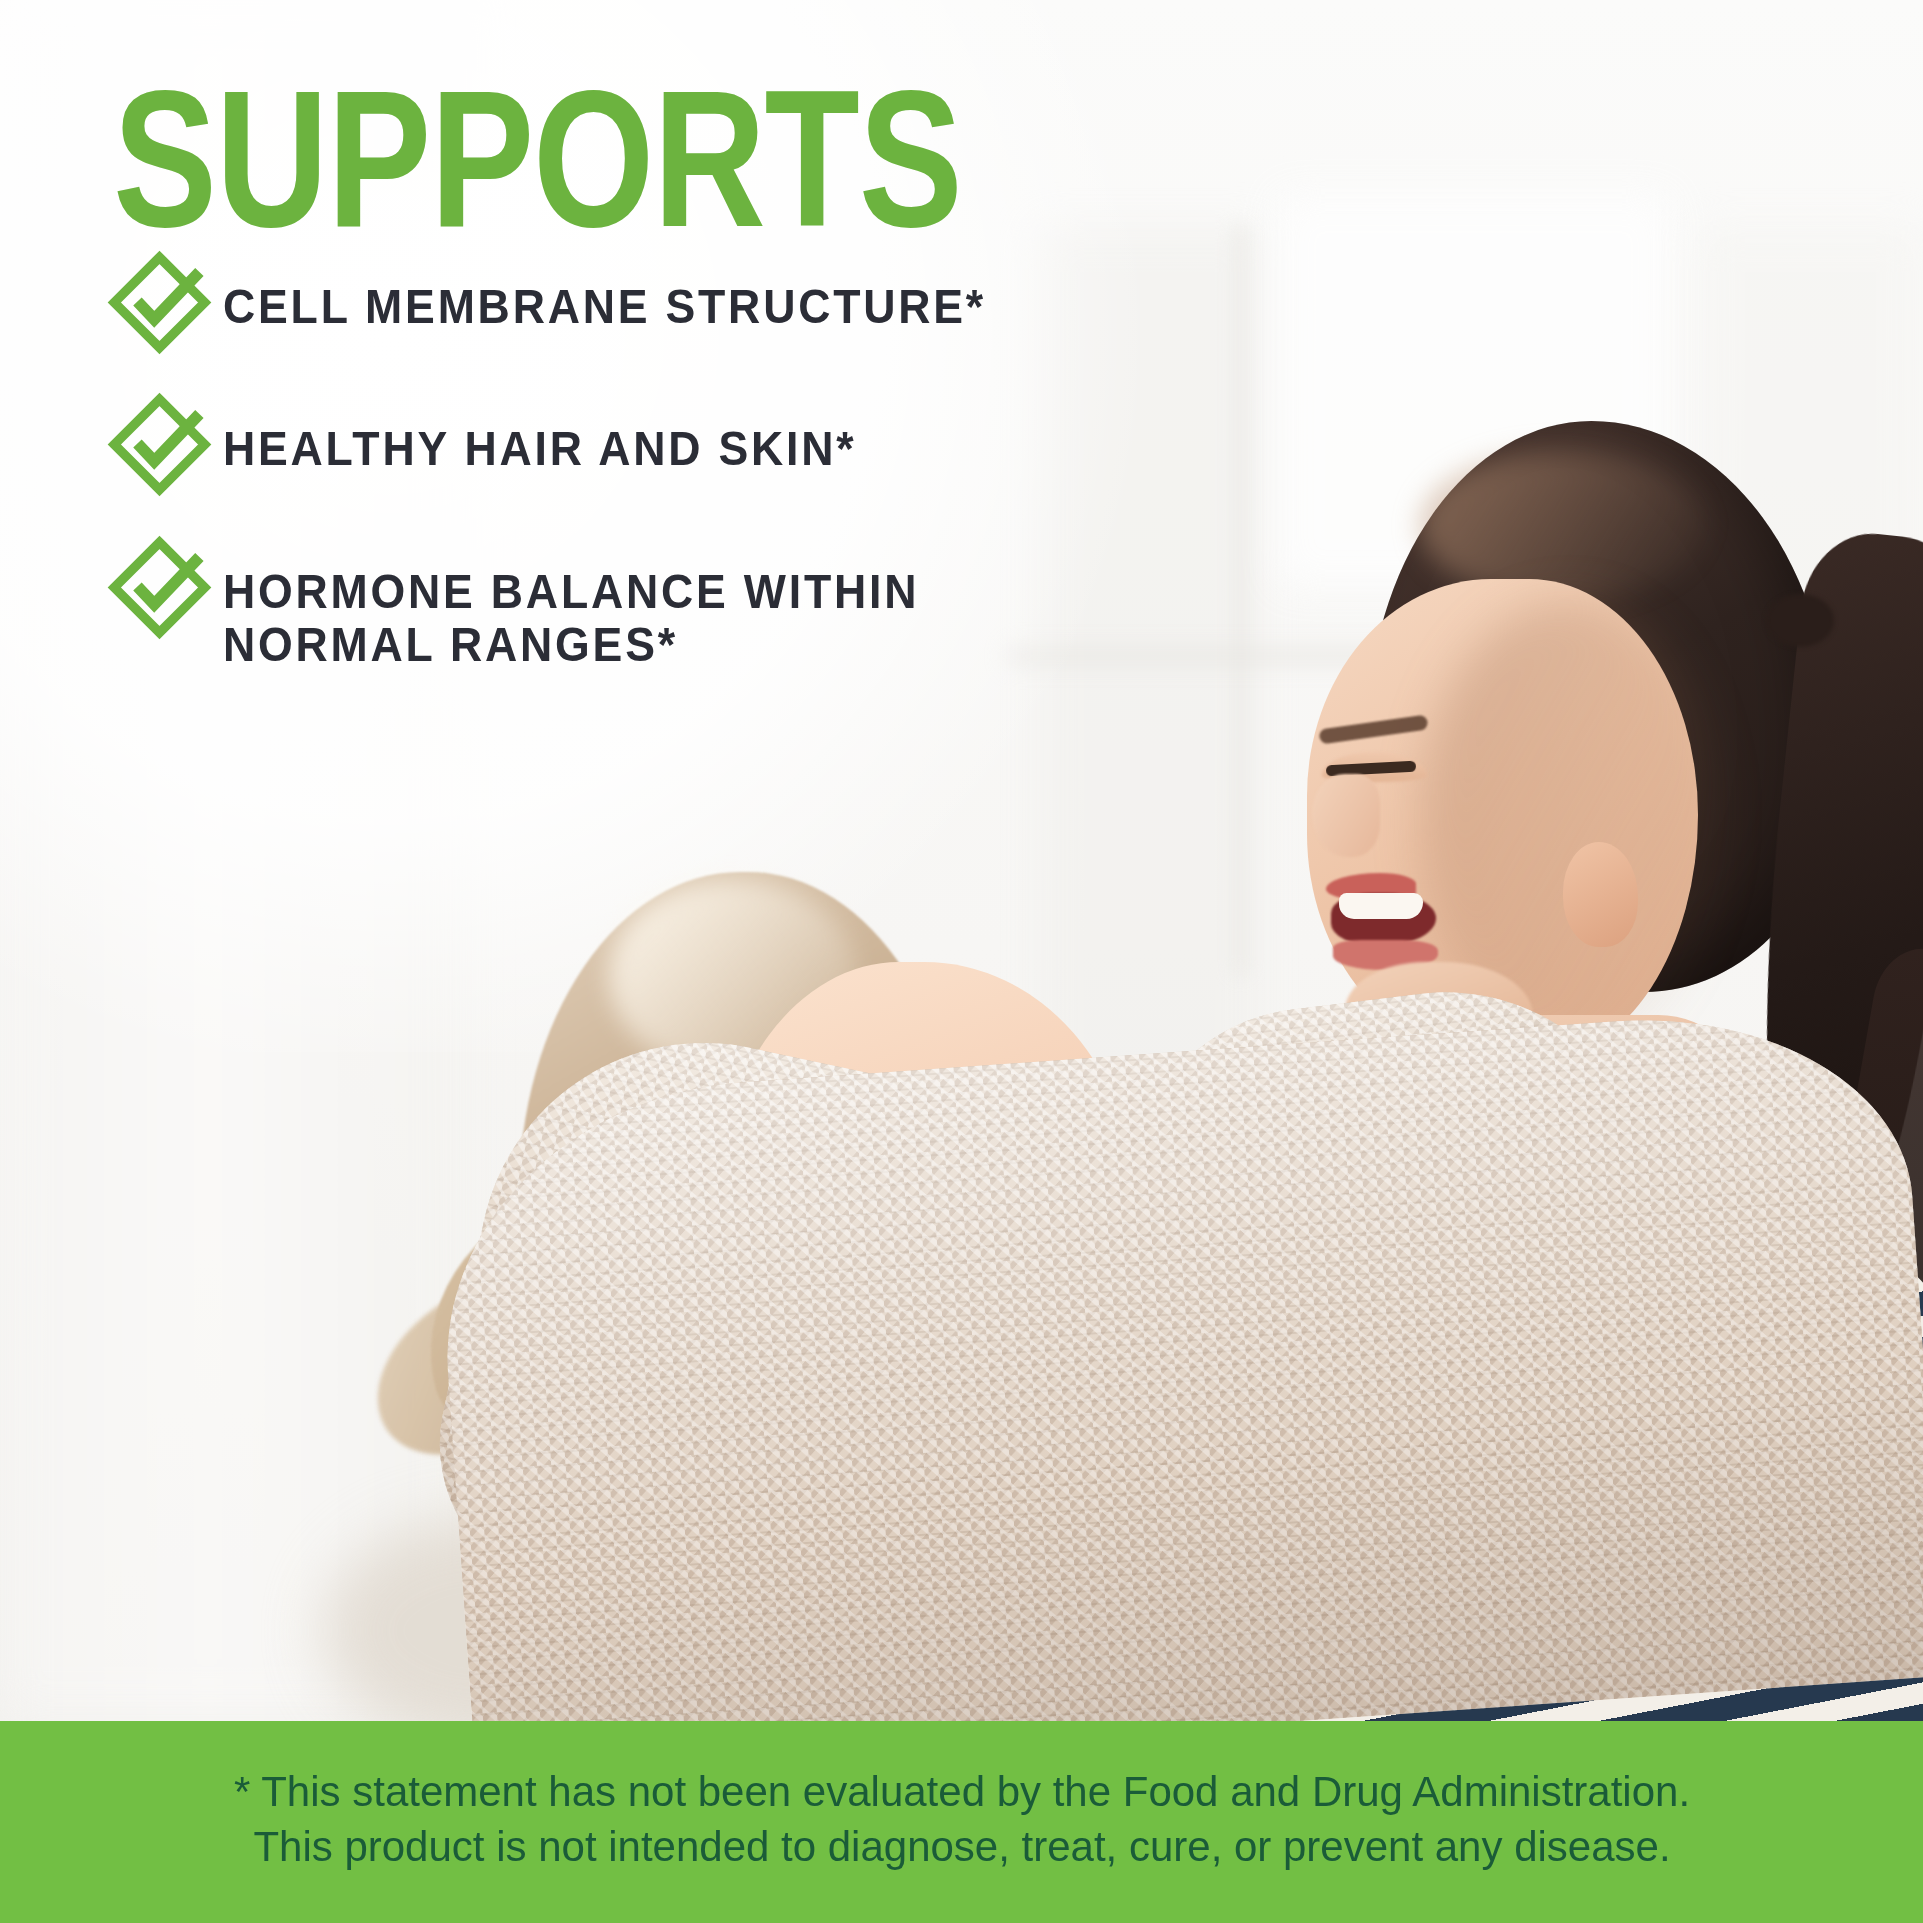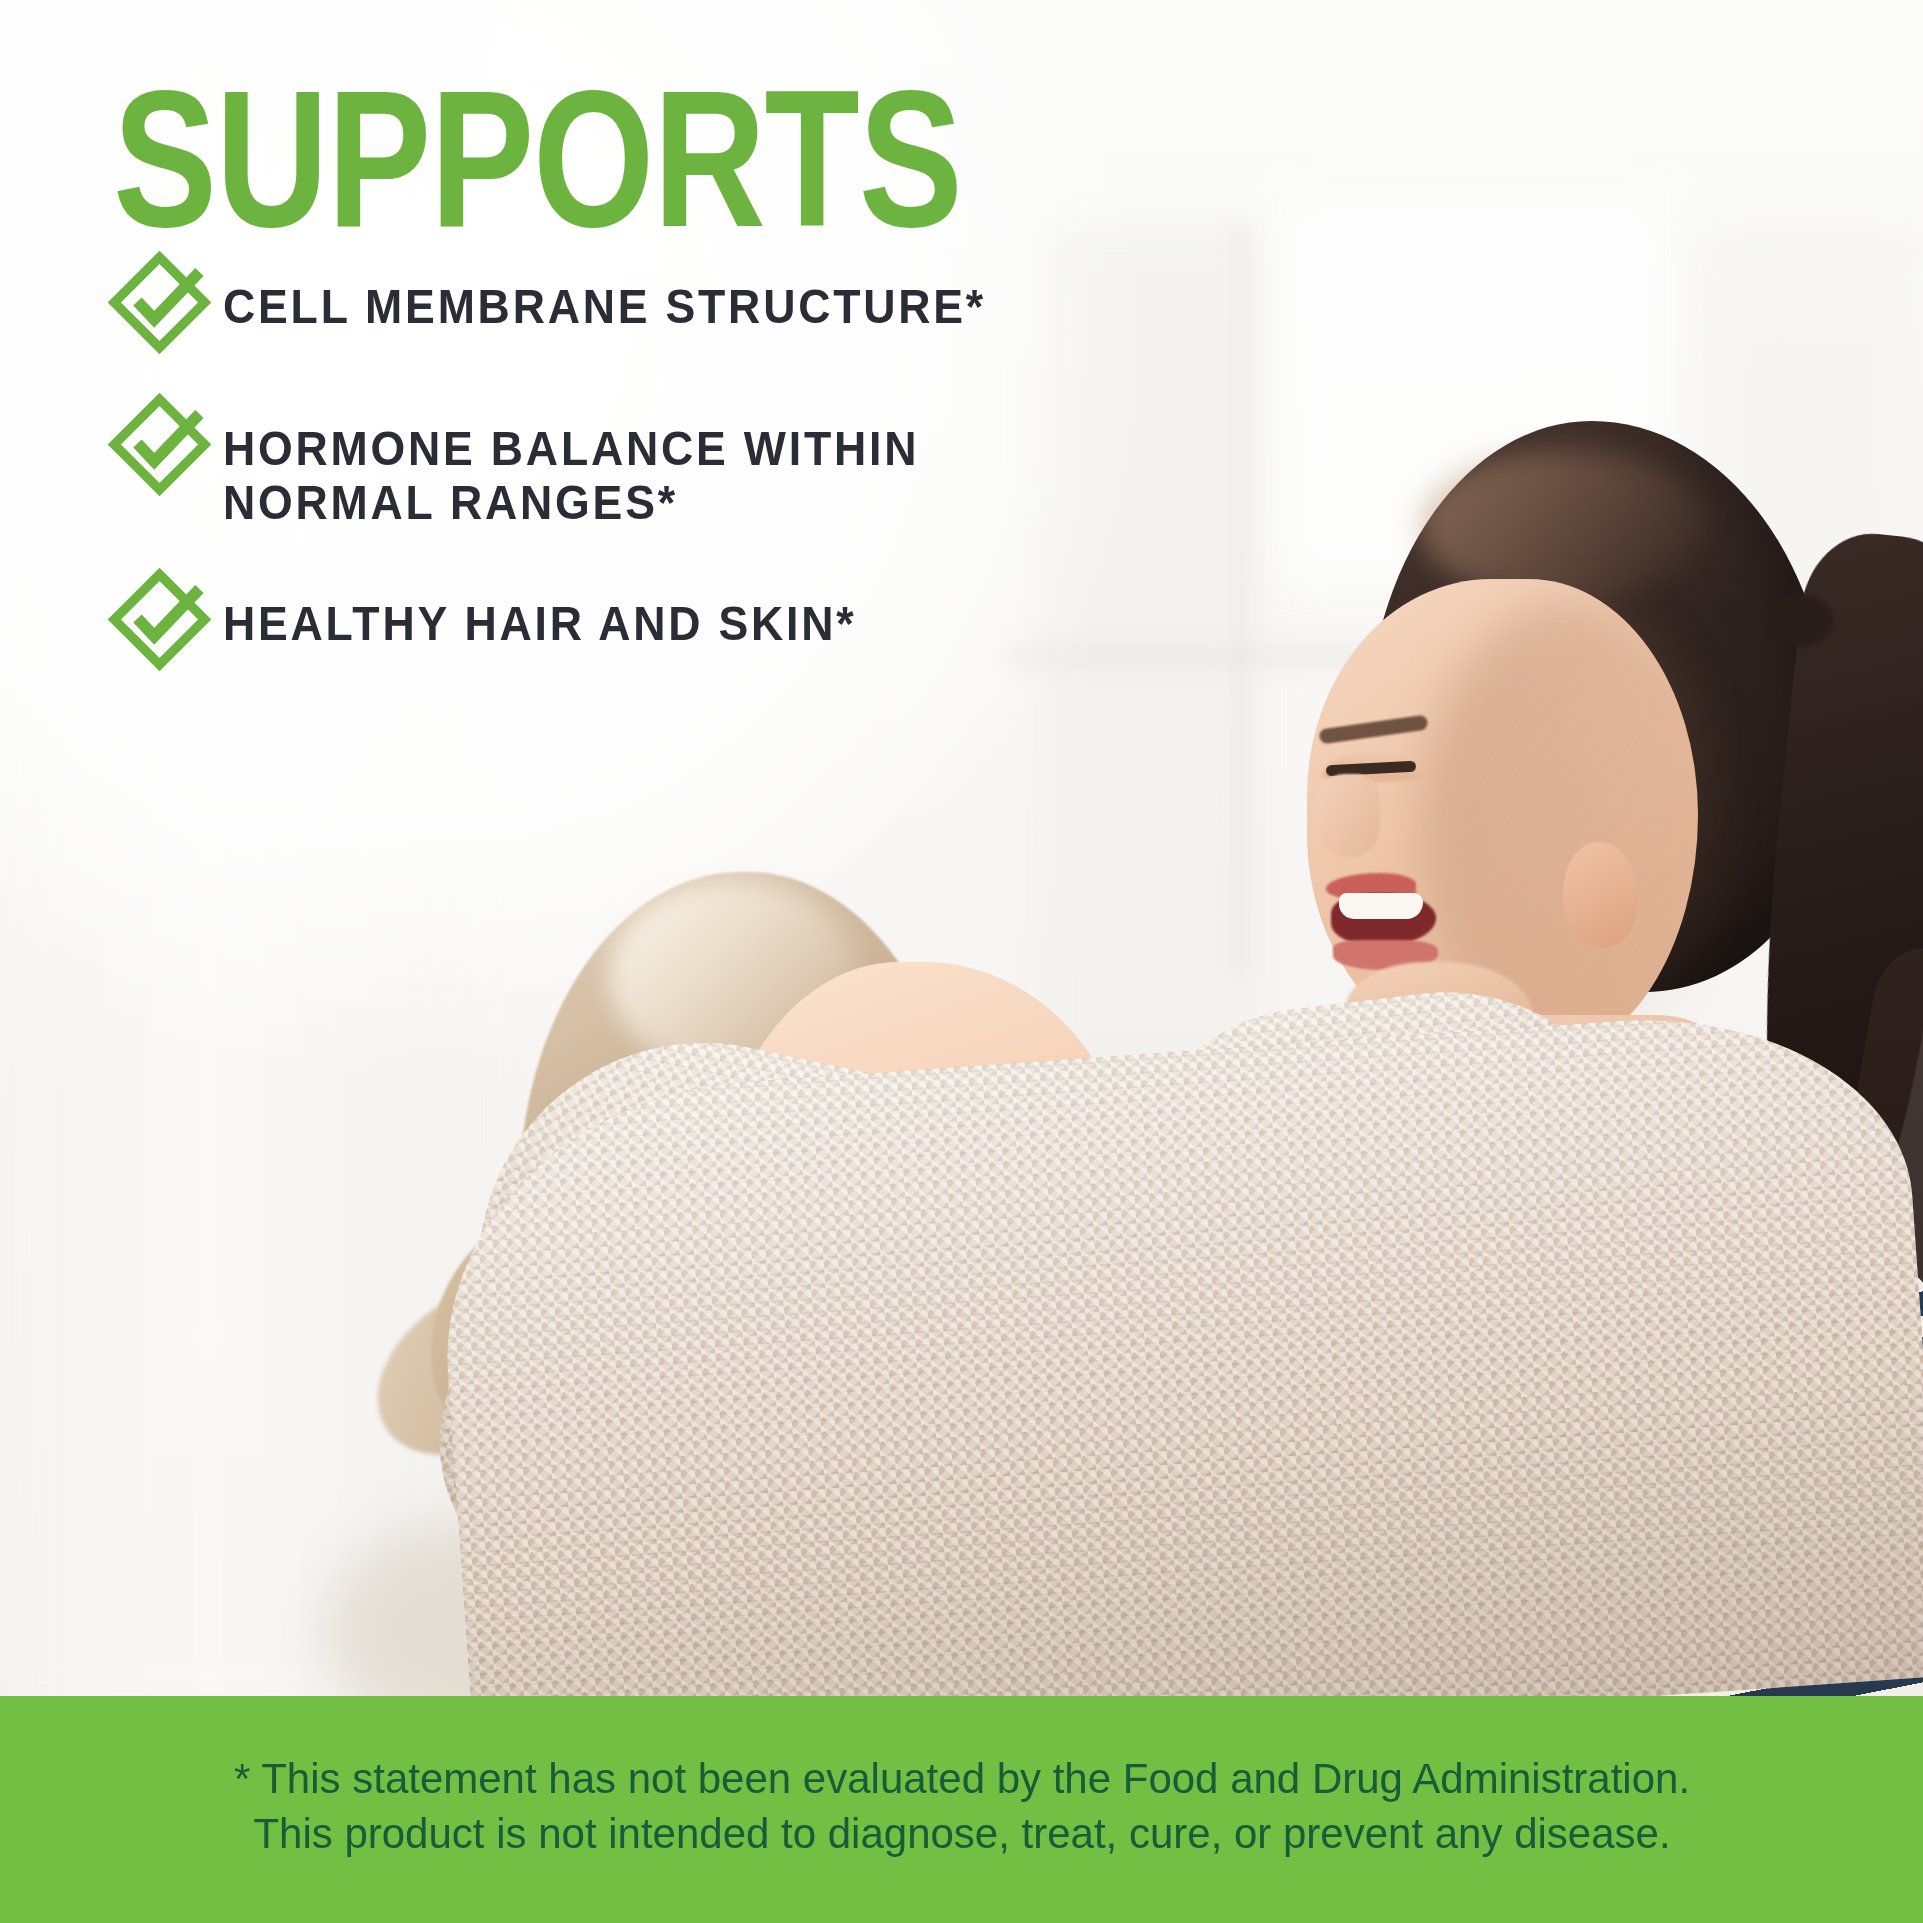--- a/index.html
+++ b/index.html
@@ -193,21 +193,21 @@
   .btext{
     font-size:48px;line-height:1.12;font-weight:700;color:#2b2d36;
     letter-spacing:3px;
     transform:scaleX(.93);transform-origin:left top;
     margin-top:13.5px;margin-left:10.5px;
     white-space:pre-line;
   }
 
   
   .footer{
-    position:absolute;left:0;bottom:0;width:1924px;height:228px;
+    position:absolute;left:0;bottom:0;width:1924px;height:203px;
     background:#72bf44;
     display:flex;align-items:center;justify-content:center;
   }
   .footer-text{
     text-align:center;color:#1a5c38;
     font-size:42px;line-height:1.30;font-weight:400;
     padding:0 60px;white-space:pre-line;
     margin-top:-6px;
   }
 </style>
@@ -302,30 +302,30 @@
         <path d="M29 49 L45 66 L88 21" fill="none" stroke="#6cb33f" stroke-width="11" stroke-linecap="butt"></path>
       </svg>
       <div class="btext">CELL MEMBRANE STRUCTURE*</div>
     </div>
 
     <div class="bullet">
       <svg class="chk" viewBox="0 0 100 100">
         <path d="M50 7 L93 50 L50 93 L7 50 Z" fill="none" stroke="#6cb33f" stroke-width="9"></path>
         <path d="M29 49 L45 66 L88 21" fill="none" stroke="#6cb33f" stroke-width="11" stroke-linecap="butt"></path>
       </svg>
-      <div class="btext">HORMONE BALANCE WITHIN
-NORMAL RANGES*</div>
+      <div class="btext">HEALTHY HAIR AND SKIN*</div>
     </div>
 
     <div class="bullet">
       <svg class="chk" viewBox="0 0 100 100">
         <path d="M50 7 L93 50 L50 93 L7 50 Z" fill="none" stroke="#6cb33f" stroke-width="9"></path>
         <path d="M29 49 L45 66 L88 21" fill="none" stroke="#6cb33f" stroke-width="11" stroke-linecap="butt"></path>
       </svg>
-      <div class="btext">HEALTHY HAIR AND SKIN*</div>
+      <div class="btext">HORMONE BALANCE WITHIN
+NORMAL RANGES*</div>
     </div>
 
   </div>
 
   <div class="footer">
     <div class="footer-text">* This statement has not been evaluated by the Food and Drug Administration.
 This product is not intended to diagnose, treat, cure, or prevent any disease.</div>
   </div>
 
 </div>

